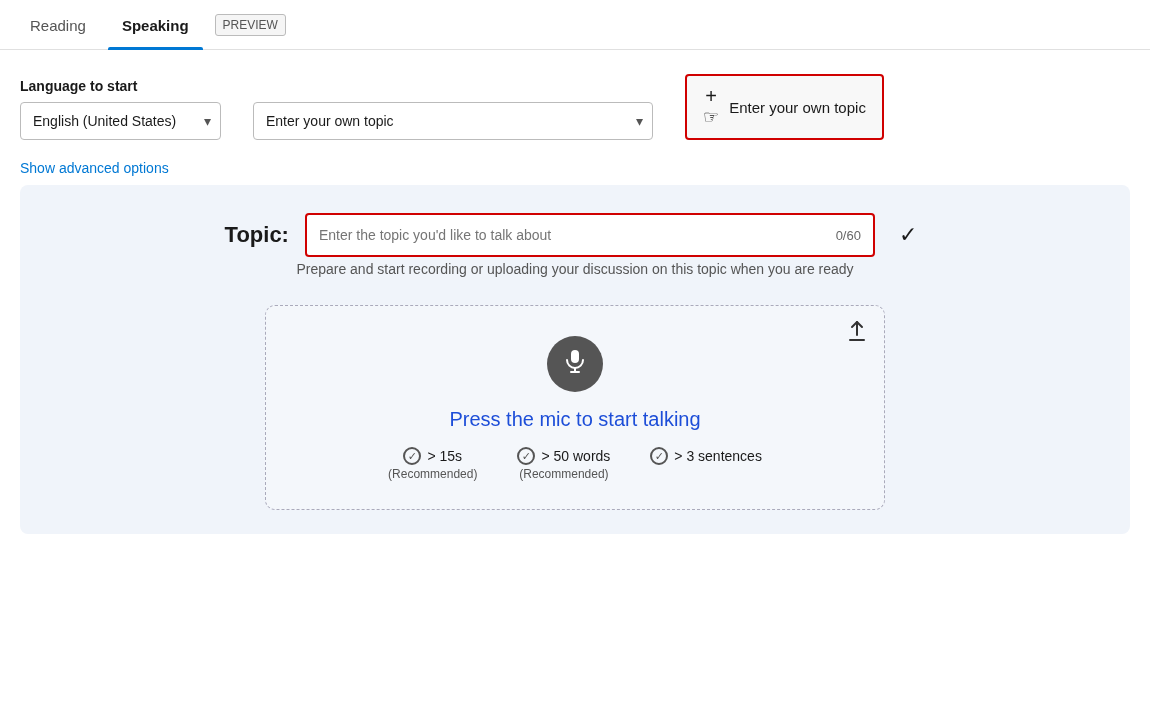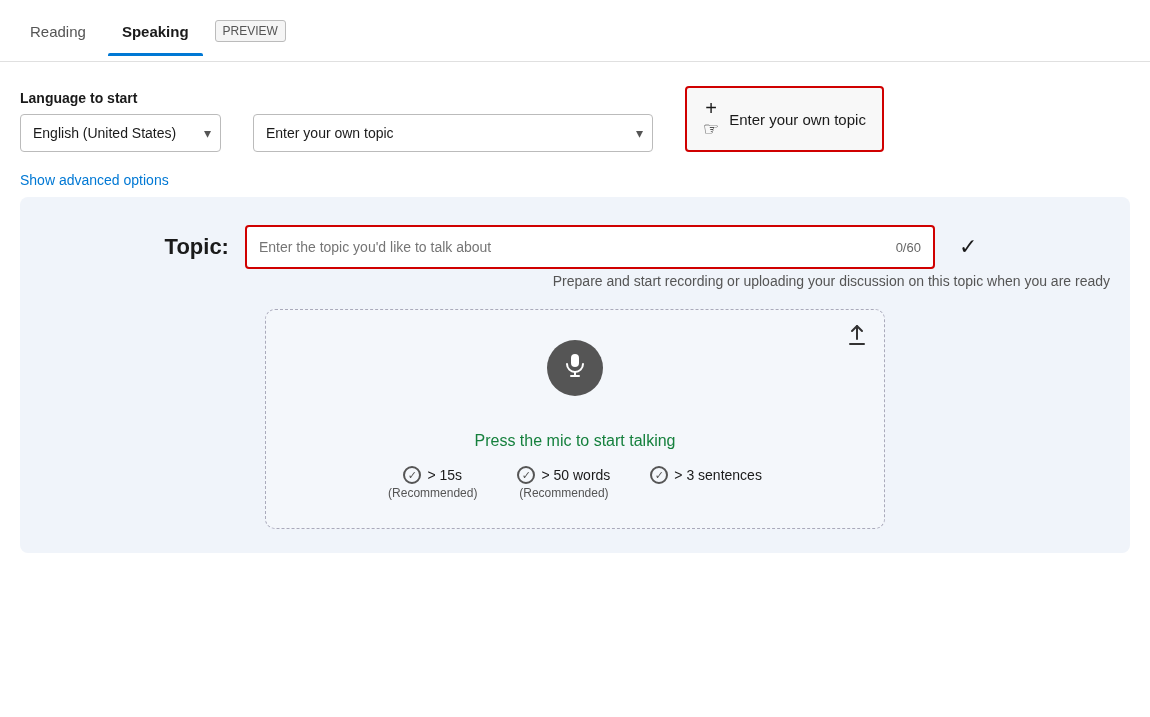--- a/index.html
+++ b/index.html
@@ -12,21 +12,21 @@
       overflow: hidden;
     }
 
     
     .tabs {
       display: flex;
       align-items: center;
       border-bottom: 1px solid #e0e0e0;
       padding: 0 16px;
       gap: 8px;
-      height: 62px;
+      height: 50px;
     }
     .tab {
       padding: 18px 14px 16px;
       font-size: 15px;
       color: #555;
       cursor: pointer;
       position: relative;
       border: none;
       background: none;
     }
@@ -166,21 +166,21 @@
       color: #1a1a1a;
       white-space: nowrap;
     }
     .topic-input-wrapper {
       border: 2px solid #d00000;
       border-radius: 4px;
       display: flex;
       align-items: center;
       background: #fff;
       padding: 0 12px;
-      width: 690px;
+      width: 570px;
     }
     .topic-input {
       border: none;
       outline: none;
       font-size: 14px;
       color: #888;
       flex: 1;
       padding: 12px 8px 12px 0;
       background: transparent;
     }
@@ -194,24 +194,24 @@
       background: none;
       cursor: pointer;
       font-size: 22px;
       color: #1a1a1a;
       padding: 0 8px;
       display: flex;
       align-items: center;
     }
 
     .topic-hint {
-      text-align: right;
-      font-size: 14px;
-      color: #555;
-      margin-bottom: 20px;
+      text-align: center;
+      font-size: 14px;
+      color: #555;
+      margin-bottom: 28px;
     }
 
     
     .record-box {
       border: 1.5px dashed #aab;
       border-radius: 10px;
       padding: 30px 20px 28px;
       max-width: 620px;
       margin: 0 auto;
       background: rgba(255,255,255,0.3);
@@ -238,23 +238,22 @@
       cursor: pointer;
       display: flex;
       align-items: center;
       justify-content: center;
     }
     .mic-icon {
       font-size: 24px;
       color: #fff;
     }
     .press-text {
-      font-size: 16px;
-      color: #15803d;
-      margin-top: 20px;
+      font-size: 20px;
+      color: #1d4ed8;
     }
     .requirements-row {
       display: flex;
       gap: 40px;
       align-items: flex-start;
     }
     .req-item {
       display: flex;
       flex-direction: column;
       align-items: center;

